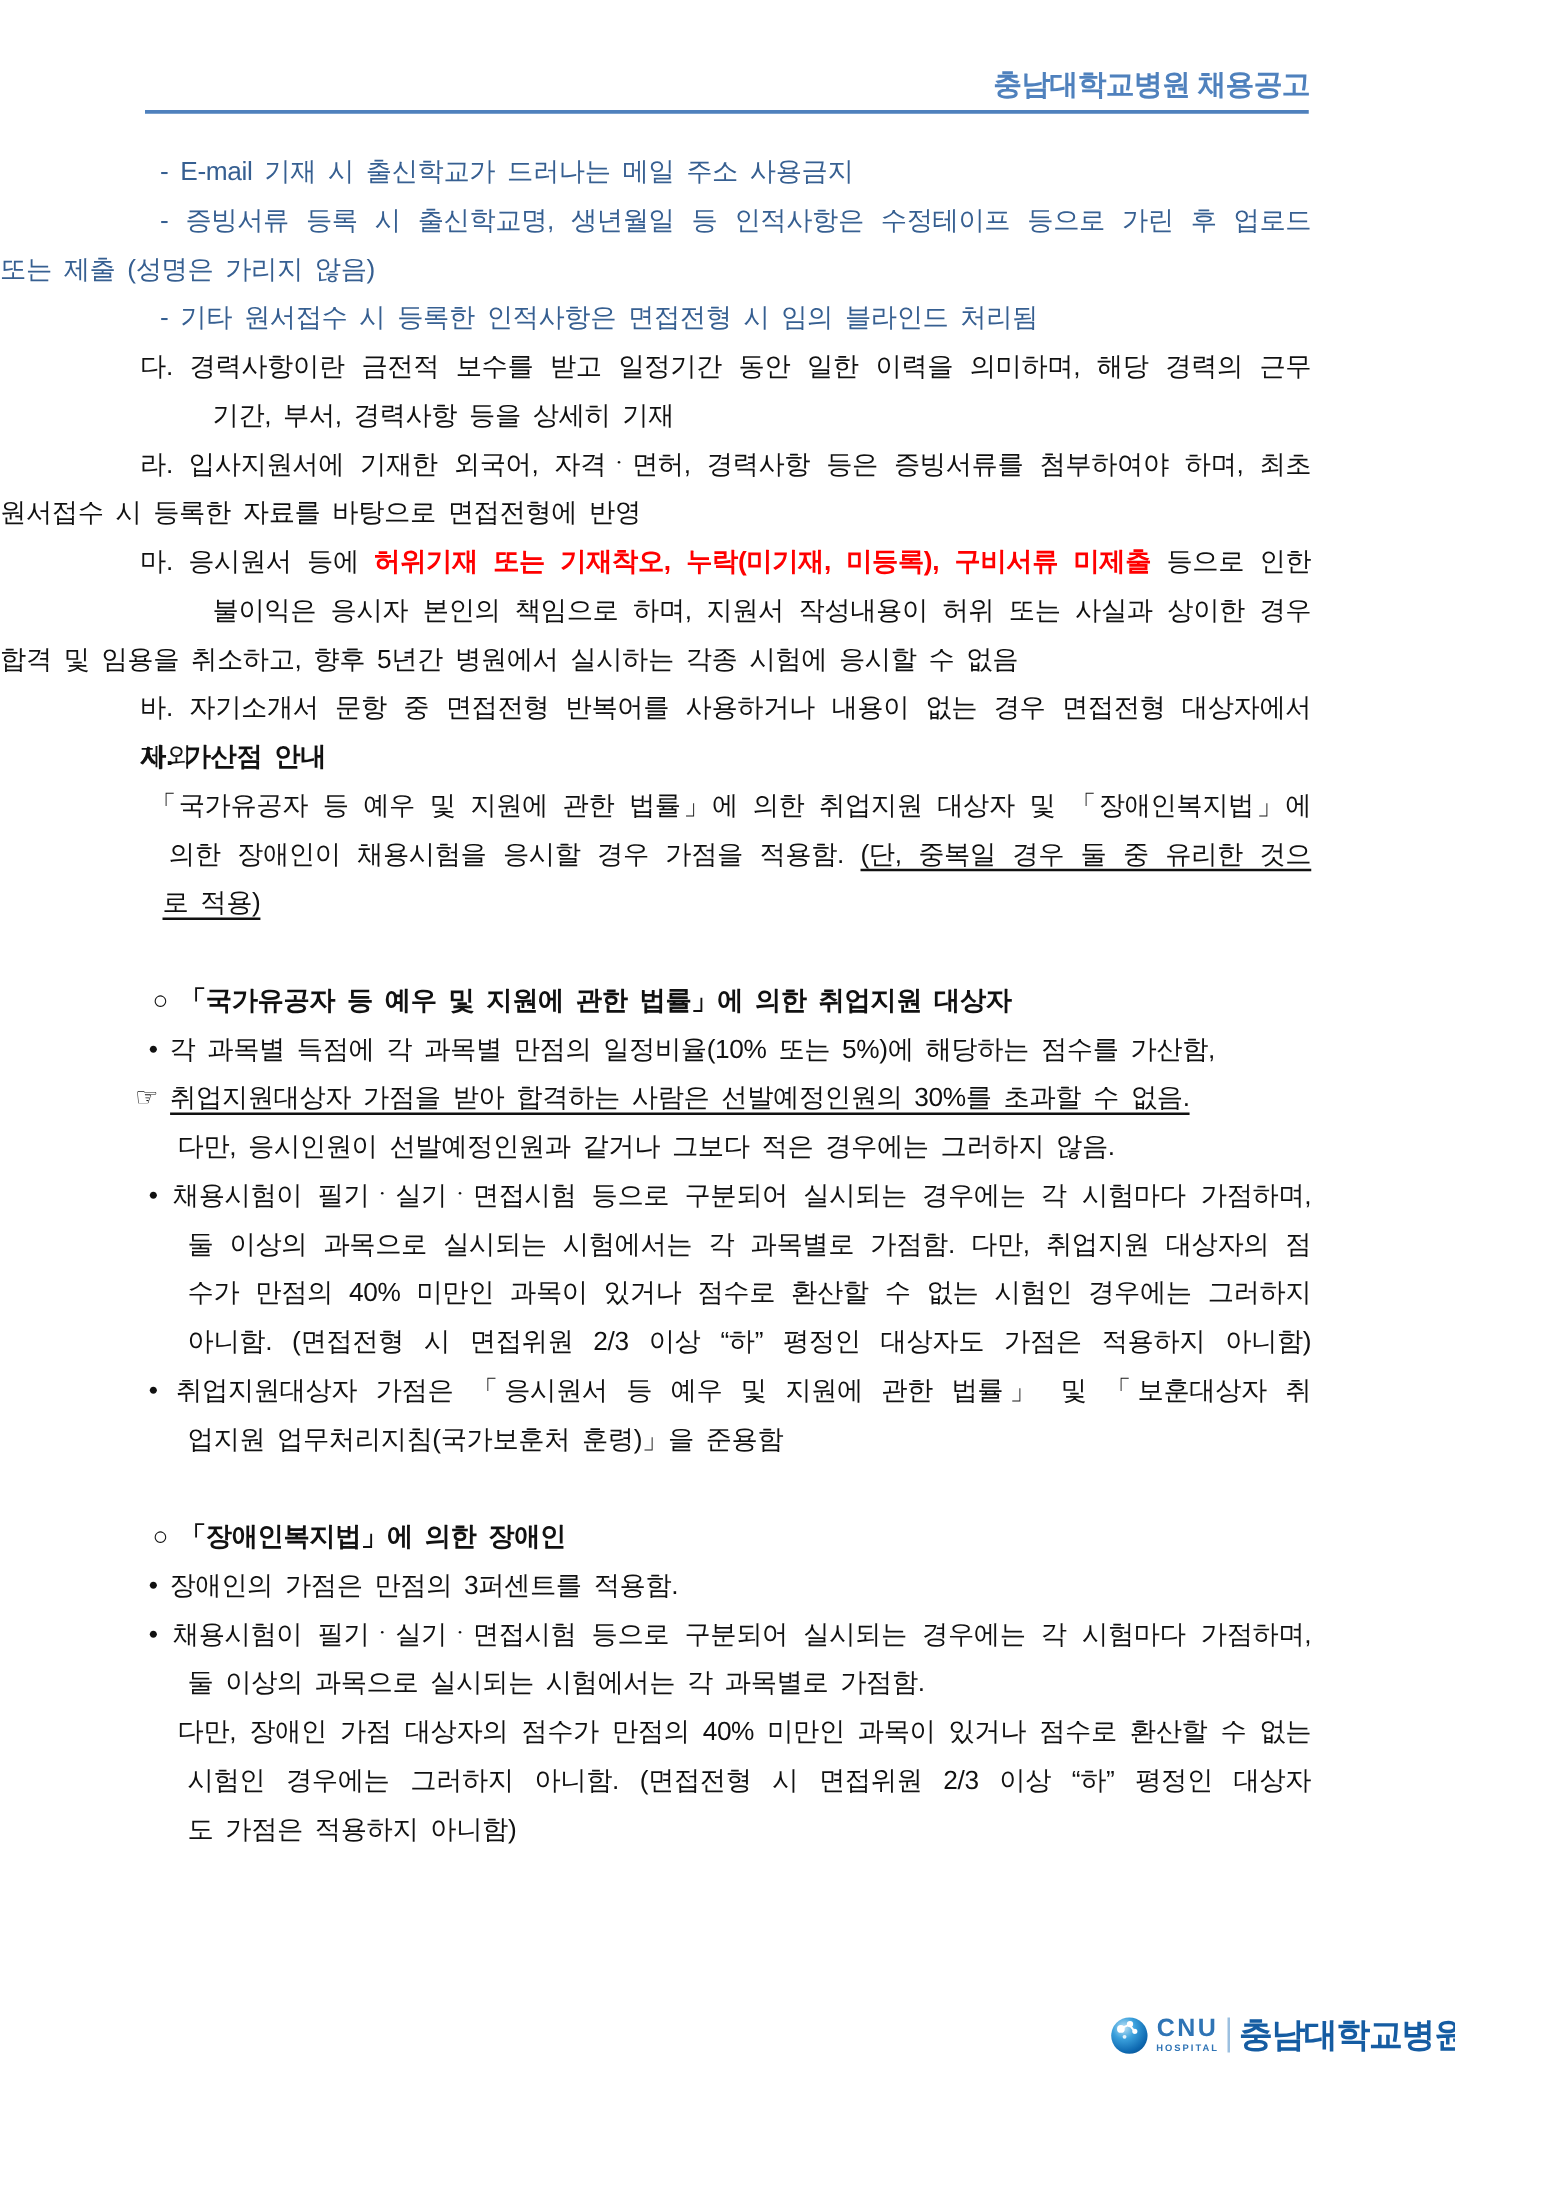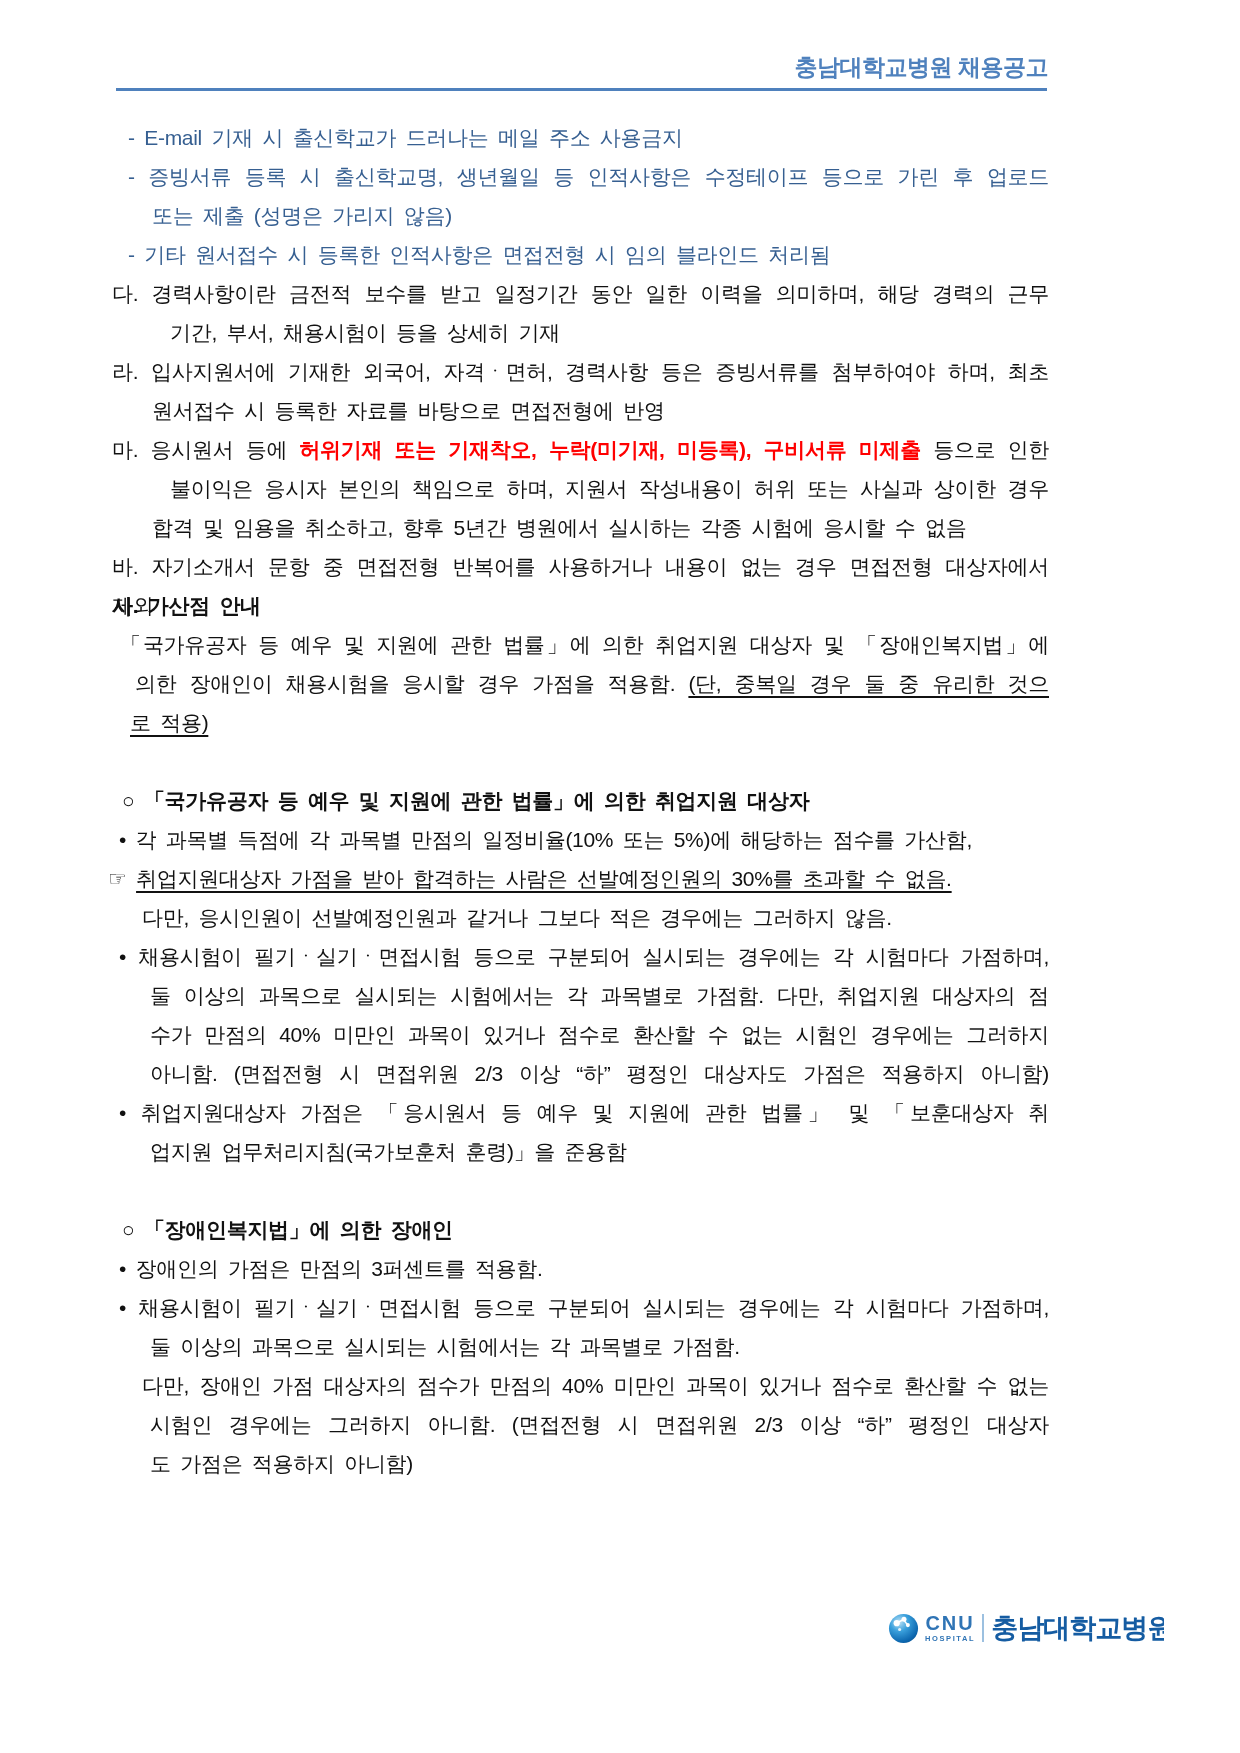--- a/index.html
+++ b/index.html
@@ -64,21 +64,21 @@
   .seg-ul { text-decoration: underline; text-underline-offset: 5px; text-decoration-thickness: 2px; }
 
   
   .i-label   { padding-left: 112px; }
   .i-law     { padding-left: 120px; }
   .i-circle  { padding-left: 122px; }
   .i-dash    { padding-left: 128px; }
   .i-lawc    { padding-left: 135px; }
   .i-lawc2   { padding-left: 130px; }
   .i-damn    { padding-left: 142px; }
-  .i-cont    { padding-left: 152px; }
+  .i-cont    { }
   .i-cont2   { padding-left: 170px; }
   .i-bullet  { padding-left: 119px; }
   .i-pointer { padding-left: 108px; }
   .i-contb   { padding-left: 150px; }
 
   
   #footer-logo {
     position: absolute;
     left: 888px;
     top: 1611px;
@@ -129,21 +129,21 @@
 
   <div id="header-title">충남대학교병원 채용공고</div>
   <div id="header-rule"></div>
 
   <div id="doc-body">
       <div class="line i-dash blue"><span>- E-mail 기재 시 출신학교가 드러나는 메일 주소 사용금지</span></div>
       <div class="line i-dash jst blue"><span>- 증빙서류 등록 시 출신학교명, 생년월일 등 인적사항은 수정테이프 등으로 가린 후 업로드</span></div>
       <div class="line i-cont blue"><span>또는 제출 (성명은 가리지 않음)</span></div>
       <div class="line i-dash blue"><span>- 기타 원서접수 시 등록한 인적사항은 면접전형 시 임의 블라인드 처리됨</span></div>
       <div class="line i-label jst"><span>다. 경력사항이란 금전적 보수를 받고 일정기간 동안 일한 이력을 의미하며, 해당 경력의 근무</span></div>
-      <div class="line i-cont2"><span>기간, 부서, 채용시험이 등을 상세히 기재</span></div>
+      <div class="line i-cont2"><span>기간, 부서, 경력사항 등을 상세히 기재</span></div>
       <div class="line i-label jst"><span>라. 입사지원서에 기재한 외국어, 자격ㆍ면허, 경력사항 등은 증빙서류를 첨부하여야 하며, 최초</span></div>
       <div class="line i-cont"><span>원서접수 시 등록한 자료를 바탕으로 면접전형에 반영</span></div>
       <div class="line i-label jst"><span>마. 응시원서 등에 </span><span class="seg-red">허위기재 또는 기재착오, 누락(미기재, 미등록), 구비서류 미제출</span><span> 등으로 인한</span></div>
       <div class="line i-cont2 jst"><span>불이익은 응시자 본인의 책임으로 하며, 지원서 작성내용이 허위 또는 사실과 상이한 경우</span></div>
       <div class="line i-cont"><span>합격 및 임용을 취소하고, 향후 5년간 병원에서 실시하는 각종 시험에 응시할 수 없음</span></div>
       <div class="line i-label jst"><span>바. 자기소개서 문항 중 면접전형 반복어를 사용하거나 내용이 없는 경우 면접전형 대상자에서 제외</span></div>
       <div class="line i-label bold"><span>사. 가산점 안내</span></div>
       <div class="line i-law jst"><span>「국가유공자 등 예우 및 지원에 관한 법률」에 의한 취업지원 대상자 및 「장애인복지법」에</span></div>
       <div class="line i-lawc jst"><span>의한 장애인이 채용시험을 응시할 경우 가점을 적용함. </span><span class="seg-ul">(단, 중복일 경우 둘 중 유리한 것으</span></div>
       <div class="line i-lawc2"><span class="seg-ul">로 적용)</span></div>

